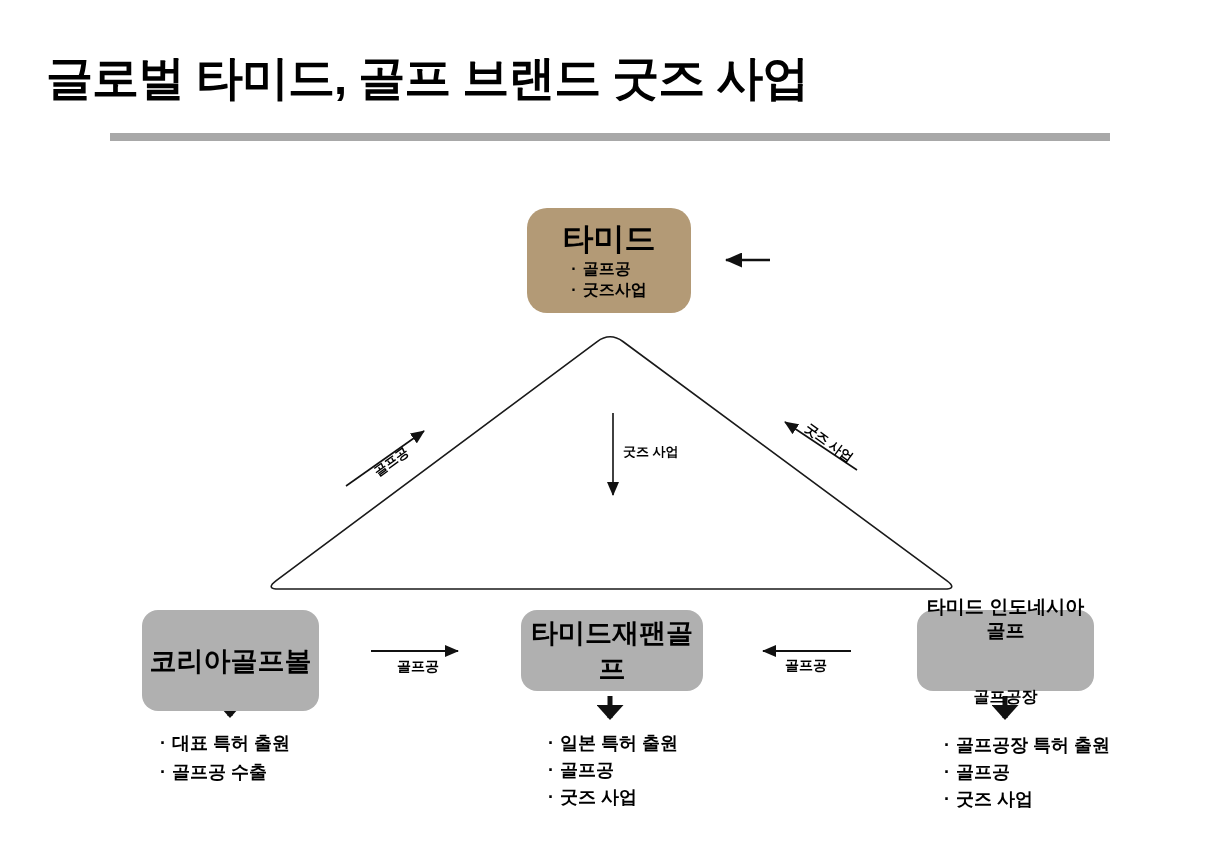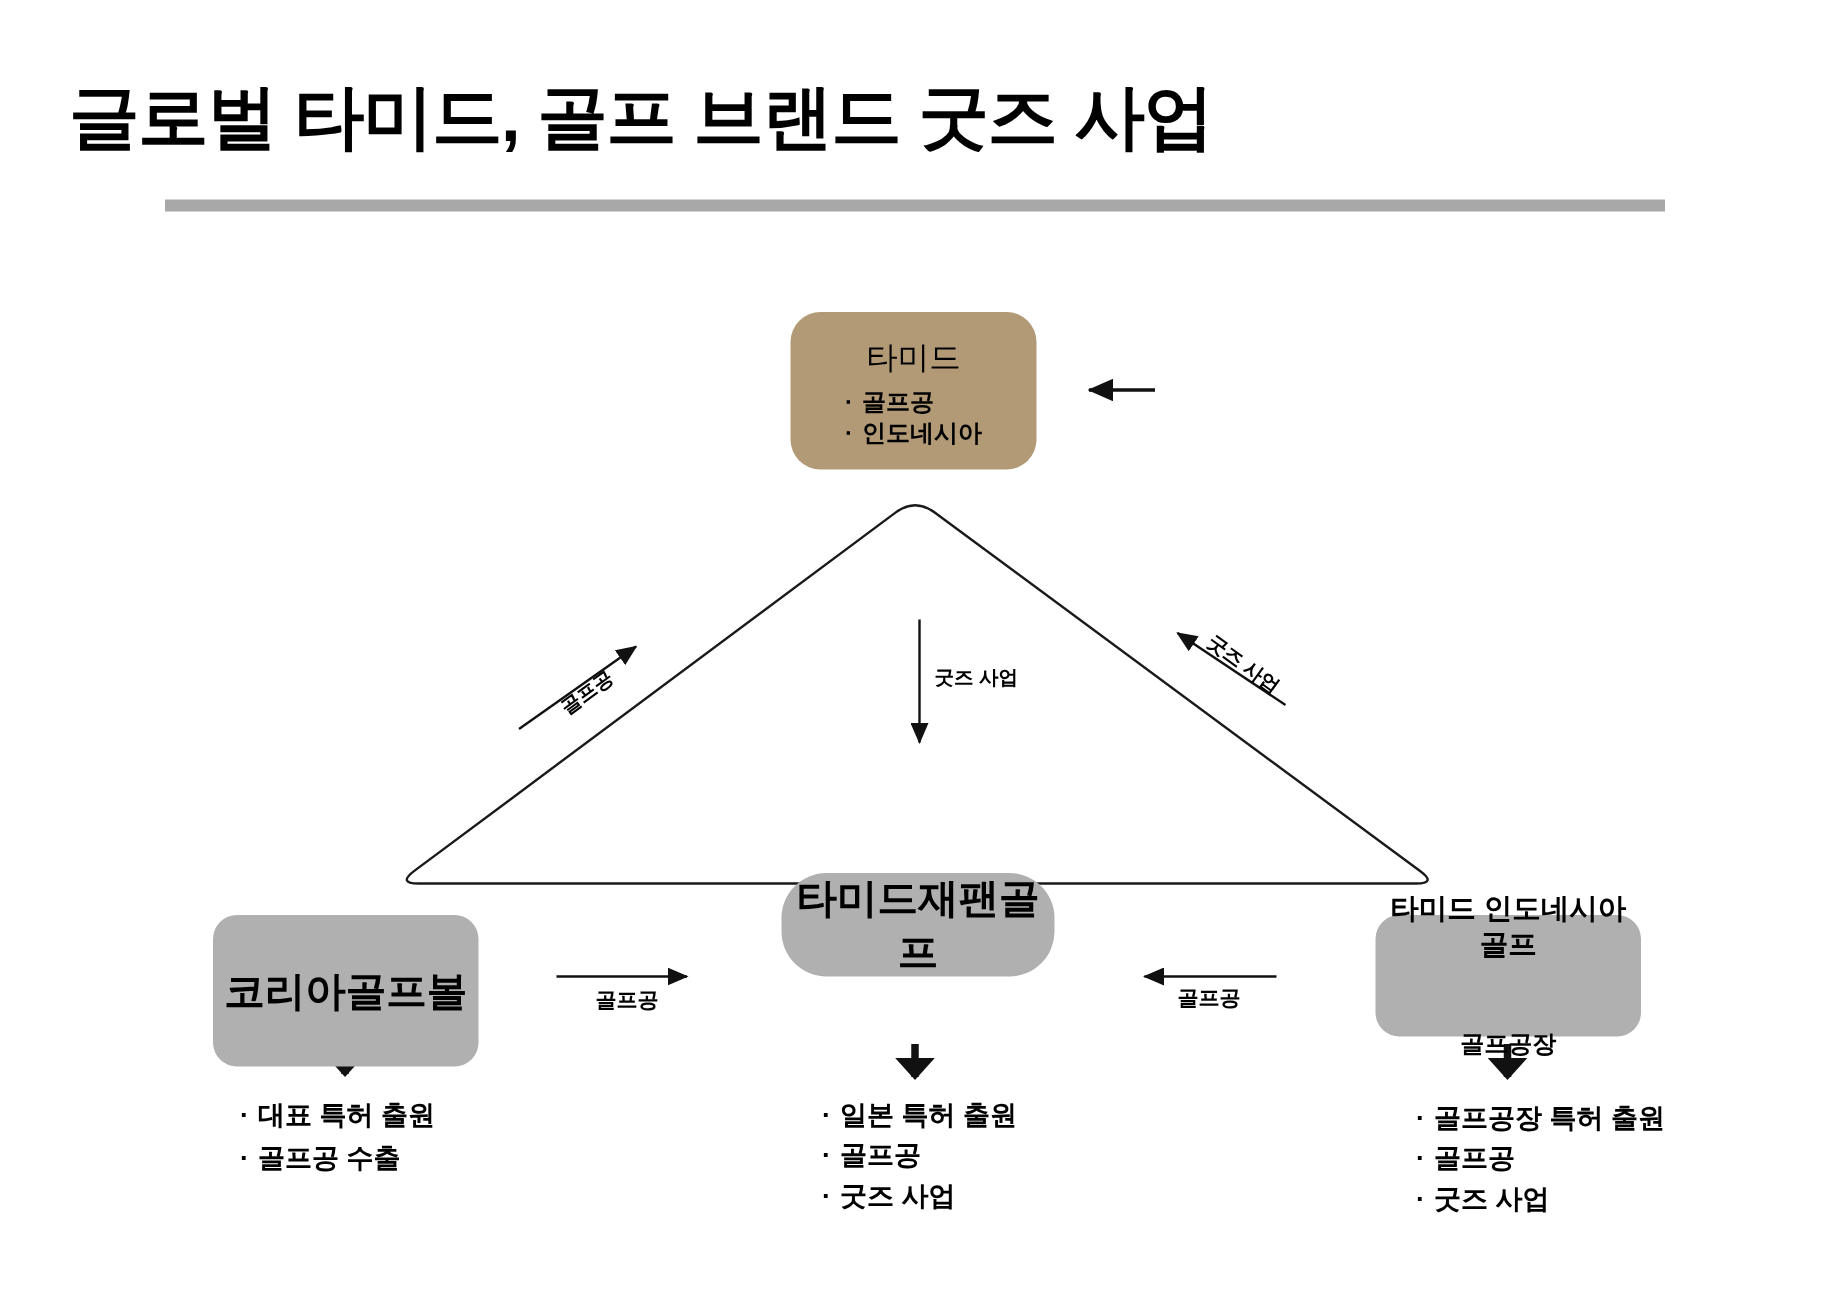--- a/index.html
+++ b/index.html
@@ -11,31 +11,31 @@
   #page-title{
     top:50px;left:0;width:100%;text-align:left;
     font-size:47px;font-weight:900;letter-spacing:-1px;line-height:56px;padding-left:46px;
   }
   #divider{top:133px;left:110px;width:1000px;height:8px;background:var(--divider,#a8a8a8);}
   .tanbox{
     background:var(--tan,#b39a76);border-radius:20px;
     display:flex;flex-direction:column;align-items:center;justify-content:center;
   }
   #tamid-box{left:527px;top:208px;width:164px;height:105px;}
-  #tamid-box .boxname{font-size:21px;font-weight:400;line-height:34px;}
+  #tamid-box .boxname{font-size:31px;font-weight:700;line-height:34px;}
   .tamid-bullets{width:fit-content;margin:2px auto 0 auto;text-align:left;
     font-size:16px;font-weight:800;line-height:21px;}
   #holdings-box{left:790px;top:208px;width:168px;height:100px;}
   #holdings-box .boxname{font-size:23px;font-weight:900;}
   .graybox{
     background:var(--gray,#b0b0b0);border-radius:16px;
     display:flex;flex-direction:column;align-items:center;justify-content:center;text-align:center;
   }
   #korea-box{left:142px;top:610px;width:177px;height:101px;}
-  #japan-box{left:521px;top:582px;width:182px;height:69px;border-radius:30px;}
+  #japan-box{left:521px;top:610px;width:182px;height:81px;}
   #indonesia-box{left:917px;top:610px;width:177px;height:81px;gap:44px;}
   #korea-box .boxname,#japan-box .boxname{font-size:27px;font-weight:900;}
   #indonesia-box .boxname{font-size:19px;font-weight:900;line-height:24px;}
   #indonesia-box .subname{font-size:16px;font-weight:800;line-height:20px;}
   .blist{list-style:none;margin:0;padding:0;font-size:18px;font-weight:800;}
   .blist li{margin-bottom:6px;white-space:nowrap;line-height:21px;}
   .blist .dot,.tamid-bullets .dot{margin-right:6px;}
   #korea-list{left:160px;top:733px;}
   #korea-list li{margin-bottom:8px;}
   #japan-list{left:548px;top:733px;}
@@ -87,21 +87,21 @@
 
     <line x1="610" y1="696" x2="610" y2="718" stroke="#111" stroke-width="5" marker-end="url(#m-big)"></line>
 
     <line x1="1005" y1="696" x2="1005" y2="718" stroke="#111" stroke-width="5" marker-end="url(#m-big)"></line>
   </svg>
 
   <div class="abs tanbox" id="tamid-box">
     <div class="boxname">타미드</div>
     <div class="tamid-bullets">
       <div><span class="dot">·</span><span>골프공</span></div>
-      <div><span class="dot">·</span><span>인도네시아</span></div>
+      <div><span class="dot">·</span><span>굿즈사업</span></div>
     </div>
   </div>
 
 
   <div class="abs alabel" id="lbl-left-edge">골프공</div>
   <div class="abs alabel" id="lbl-center">굿즈 사업</div>
   <div class="abs alabel" id="lbl-right-edge">굿즈 사업</div>
 
   <div class="abs graybox" id="korea-box">
     <div class="boxname">코리아골프볼</div>

